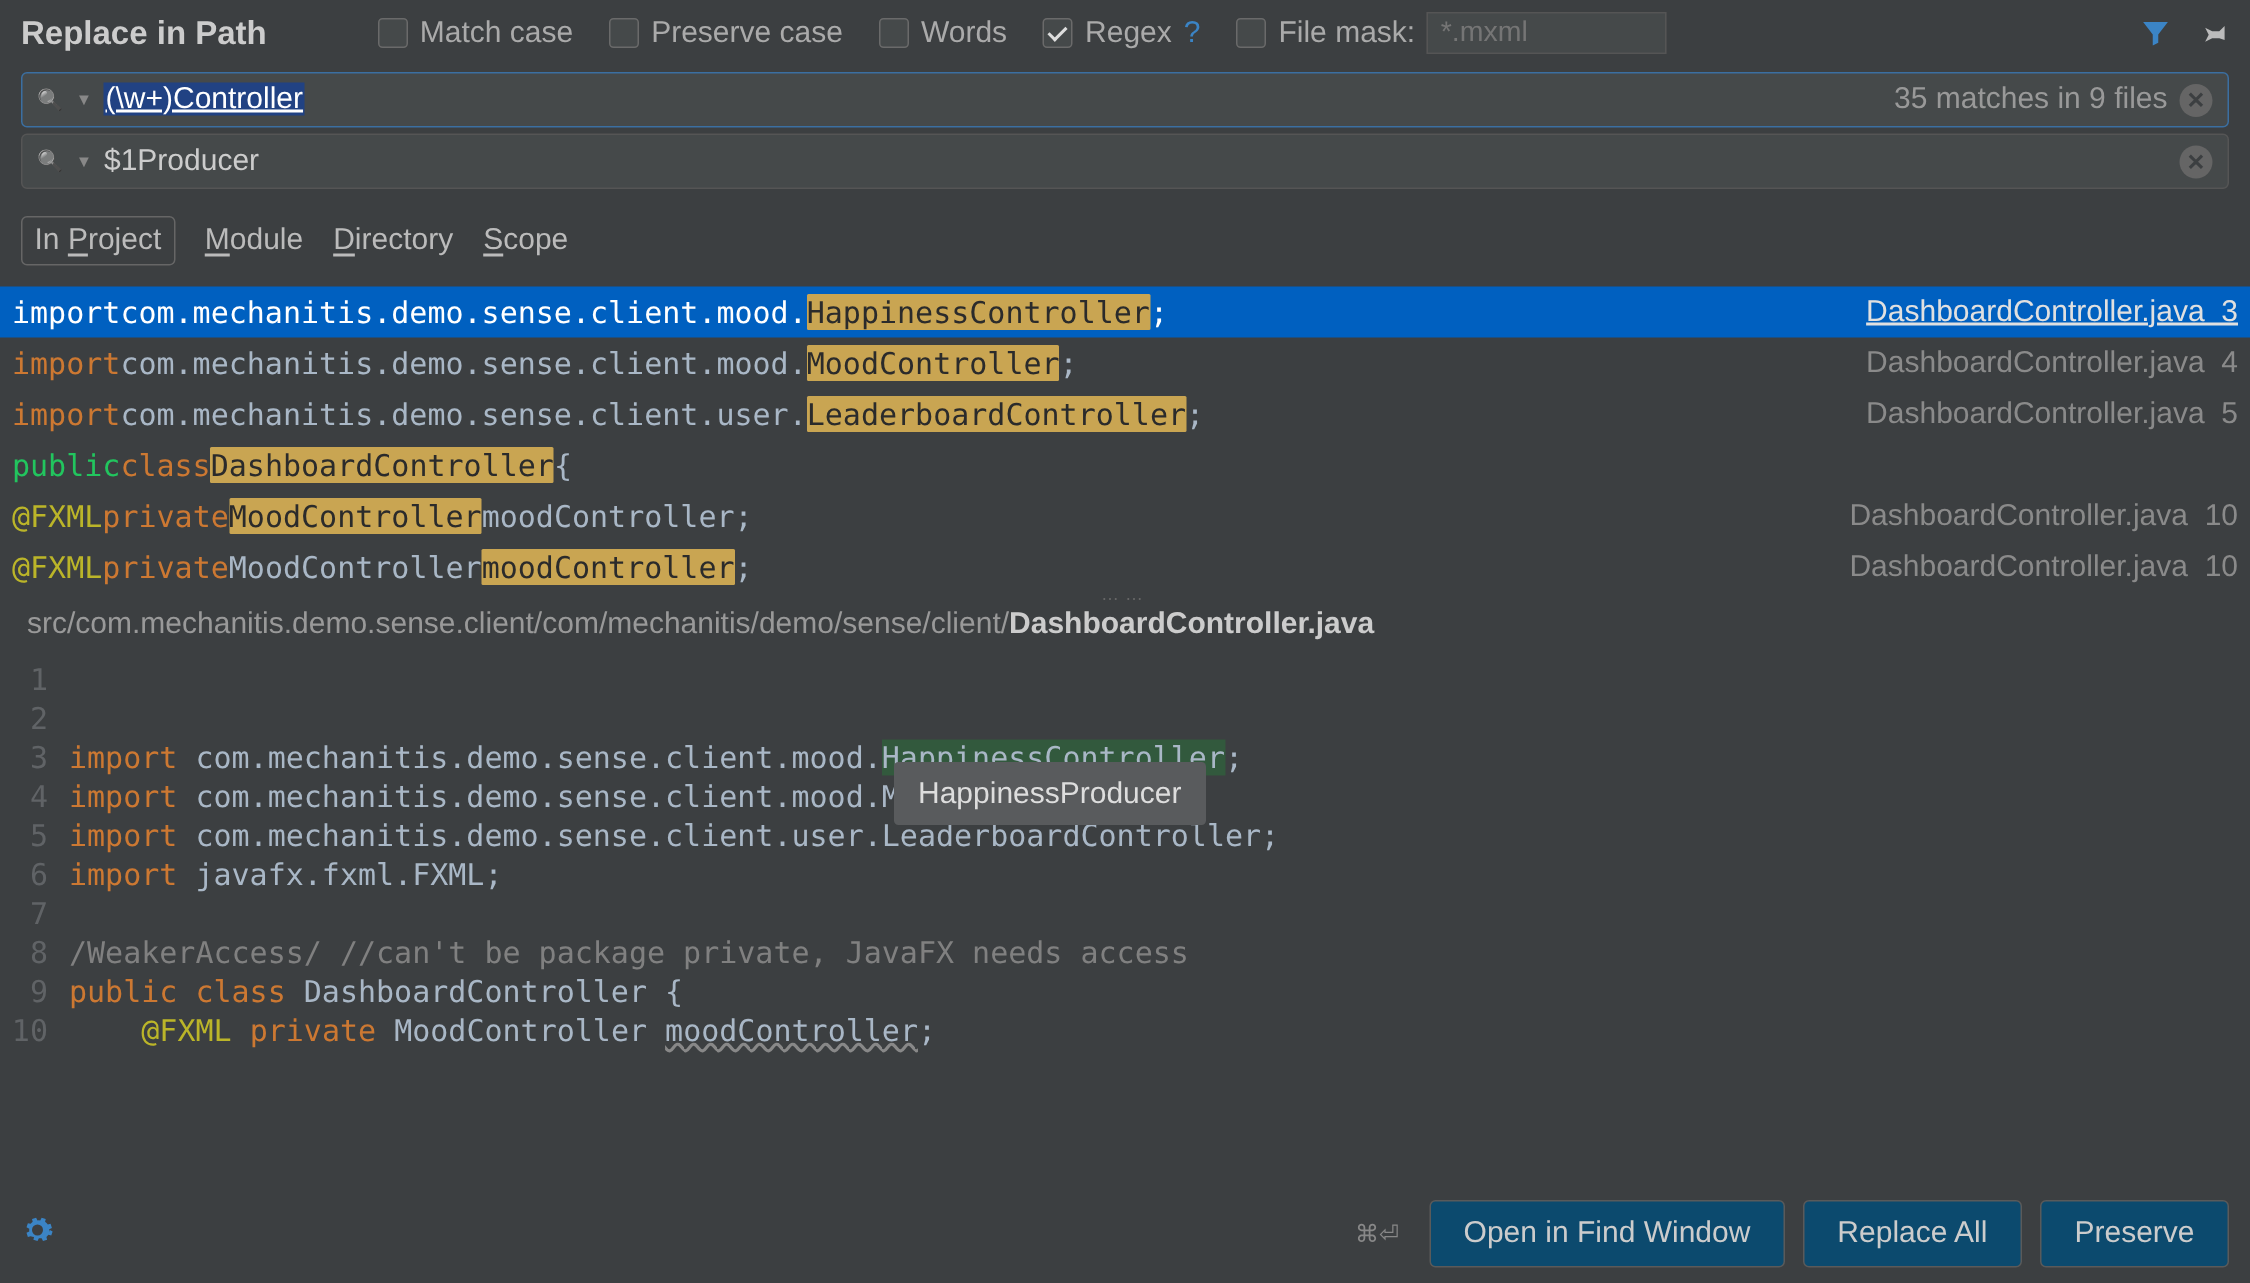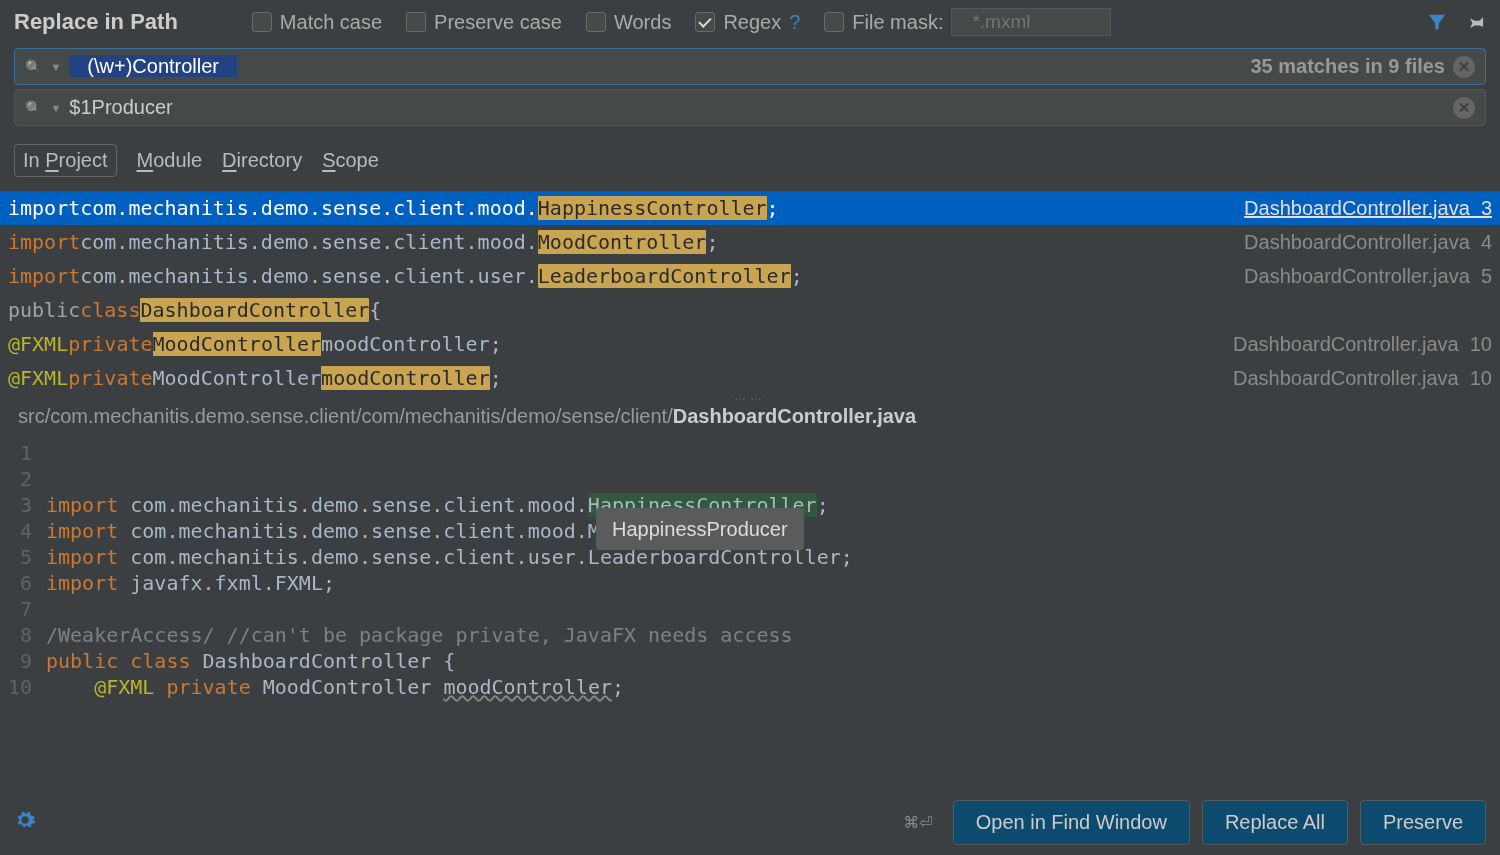--- a/index.html
+++ b/index.html
@@ -39,21 +39,21 @@
     width: 10px; height: 5px;
     border-left: 2px solid #ddd;
     border-bottom: 2px solid #ddd;
     transform: rotate(-45deg) translate(1px,-1px);
   }
   .opt { display: flex; align-items: center; gap: 8px; font-size: 20px; color: #aaaaaa; }
   .opt .q { color: #3b84c5; font-size: 20px; }
   .mask-input {
     background: #45494a;
     border: 1px solid #555;
-    padding: 2px 20px;
+    padding: 2px 8px;
     color: #777;
     font-size: 19px;
     width: 160px;
   }
   .header-right {
     margin-left: auto;
     display: flex;
     align-items: center;
     gap: 18px;
   }
@@ -73,27 +73,27 @@
   .mag::before { content: "🔍"; font-size: 14px; color:#999; filter:grayscale(1) brightness(0.8);}
   .chev { color:#888; font-size:11px; }
   .search-text {
     color: #cccccc;
     font-size: 20px;
     flex: 0 0 auto;
   }
   .search-sel {
     background: #214283;
     color: #fff;
-    padding: 0 18px;
+    padding: 0 1px;
+    text-decoration: underline;
   }
   .matches {
     margin-left: auto;
     color: #999;
     font-size: 20px;
-    font-weight: bold;
   }
   .clear-x {
     width: 22px; height: 22px;
     border-radius: 50%;
     background: #656565;
     display:inline-flex; align-items:center; justify-content:center;
     color:#3c3f41; font-size:15px; font-weight:bold;
     cursor:pointer;
   }
 
@@ -118,21 +118,21 @@
   }
   .result-row {
     display:flex;
     padding: 5px 8px;
     align-items:center;
     font-family: "Menlo","Consolas",monospace;
     font-size: 20px;
   }
   .result-row.selected { background:#0060c0; color:#fff; }
   .kw-import { color:#cc7832; }
-  .kw-pub   { color:#a3a3a3; }
+  .kw-pub   { color:#22c55e; }
   .kw-class { color:#cc7832; }
   .kw-priv  { color:#cc7832; }
   .kw-ann   { color:#bbb529; }
   .pkg { color:#a9b7c6; }
   .hl {
     background:#c9a552;
     color:#2b2b2b;
     padding: 0 0px;
     border-radius:1px;
   }

